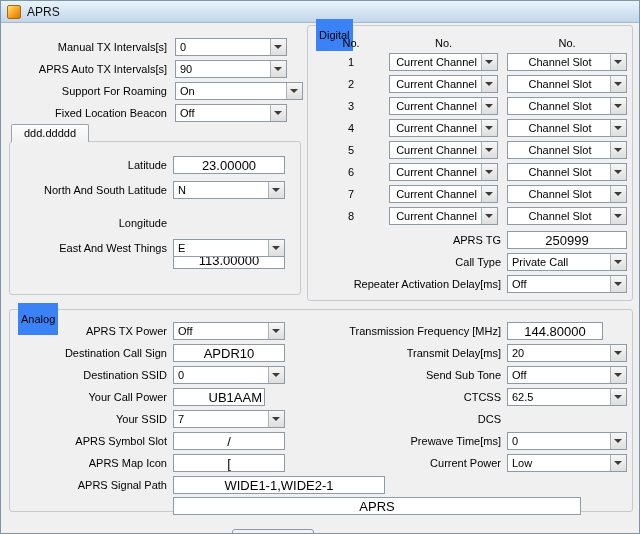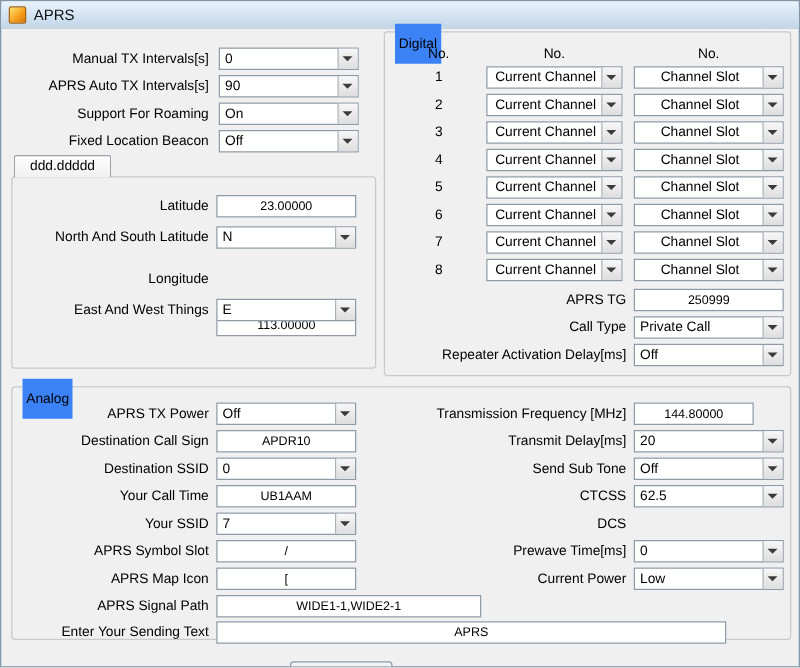--- a/index.html
+++ b/index.html
@@ -28,21 +28,21 @@
     width:14px; height:14px; margin-right:6px;
     background:linear-gradient(135deg,#ffd963 10%,#f7a01e 55%,#d97708);
     border:1px solid #a8660f; border-radius:2px;
     flex:0 0 auto;
   }
   .title-text { font-size:12px; color:#111; }
   .lbl { position:absolute; text-align:right; white-space:nowrap; line-height:12px; }
   input.field {
     position:absolute; height:18px;
     background:#fff; border:1px solid #8e9aa6;
-    font-family:inherit; font-size:10px; color:#000;
+    font-family:inherit; font-size:13px; color:#000;
     text-align:center; padding:0 2px; margin:0;
   }
   .combo {
     position:absolute; height:18px;
     background:#fff; border:1px solid #8e9aa6;
   }
   .combo-val {
     position:absolute; left:4px; right:18px; top:1px;
     line-height:15px; white-space:nowrap; overflow:hidden;
   }
@@ -96,21 +96,21 @@
     <span class="combo-btn"></span>
   </div>
 
   <div class="lbl" style="left:0;width:166px;top:62px">APRS Auto TX Intervals[s]</div>
   <div class="combo" style="left:174px;top:59px;width:112px">
     <span class="combo-val">90</span>
     <span class="combo-btn"></span>
   </div>
 
   <div class="lbl" style="left:0;width:166px;top:84px">Support For Roaming</div>
-  <div class="combo" style="left:174px;top:81px;width:112px">
+  <div class="combo" style="left:174px;top:81px;width:128px">
     <span class="combo-val">On</span>
     <span class="combo-btn"></span>
   </div>
 
   <div class="lbl" style="left:0;width:166px;top:106px">Fixed Location Beacon</div>
   <div class="combo" style="left:174px;top:103px;width:112px">
     <span class="combo-val">Off</span>
     <span class="combo-btn"></span>
   </div>
 
@@ -250,39 +250,38 @@
 
   <div class="lbl" style="left:0;width:166px;top:346px">Destination Call Sign</div>
   <input class="field" style="left: 172px; top: 343px; width: 112px;" value="APDR10">
 
   <div class="lbl" style="left:0;width:166px;top:368px">Destination SSID</div>
   <div class="combo" style="left:172px;top:365px;width:112px">
     <span class="combo-val">0</span>
     <span class="combo-btn"></span>
   </div>
 
-  <div class="lbl" style="left:0;width:166px;top:390px">Your Call Time</div>
-  <input class="field" style="left: 172px; top: 387px; width: 112px;" value="UB1AAM">
+  <div class="lbl" style="left:0;width:166px;top:390px">Your Call Power</div>
+  <input class="field" style="left: 172px; top: 387px; width: 92px; text-align: right;" value="UB1AAM">
 
   <div class="lbl" style="left:0;width:166px;top:412px">Your SSID</div>
   <div class="combo" style="left:172px;top:409px;width:112px">
     <span class="combo-val">7</span>
     <span class="combo-btn"></span>
   </div>
 
   <div class="lbl" style="left:0;width:166px;top:434px">APRS Symbol Slot</div>
   <input class="field" style="left: 172px; top: 431px; width: 112px;" value="/">
 
   <div class="lbl" style="left:0;width:166px;top:456px">APRS Map Icon</div>
   <input class="field" style="left: 172px; top: 453px; width: 112px;" value="[">
 
   <div class="lbl" style="left:0;width:166px;top:478px">APRS Signal Path</div>
   <input class="field" style="left: 172px; top: 475px; width: 212px;" value="WIDE1-1,WIDE2-1">
 
-  <div class="lbl" style="left:0;width:166px;top:499px">Enter Your Sending Text</div>
   <input class="field" style="left: 172px; top: 496px; width: 408px;" value="APRS">
 
   <div class="lbl" style="left:300px;width:200px;top:324px">Transmission Frequency [MHz]</div>
   <input class="field" style="left: 506px; top: 321px; width: 96px;" value="144.80000">
 
   <div class="lbl" style="left:300px;width:200px;top:346px">Transmit Delay[ms]</div>
   <div class="combo" style="left:506px;top:343px;width:120px">
     <span class="combo-val">20</span>
     <span class="combo-btn"></span>
   </div>

